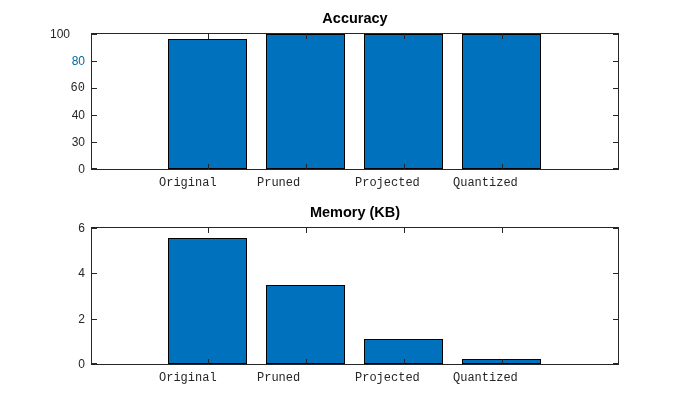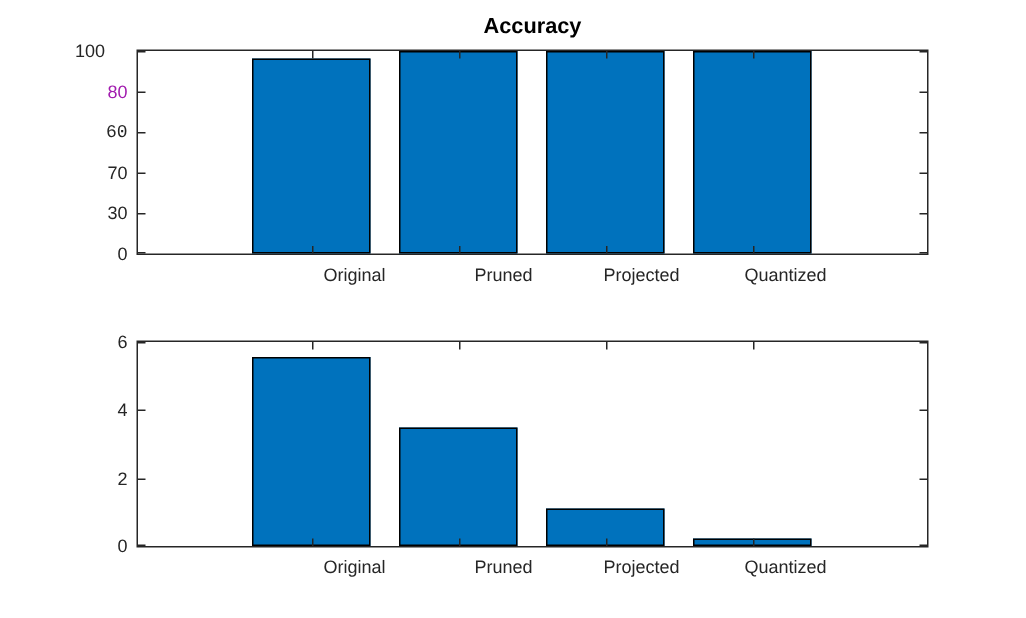--- a/index.html
+++ b/index.html
@@ -11,21 +11,21 @@
     overflow:hidden;
   }
   .chart{position:absolute;left:0;top:0;width:684px;height:412px;}
   .axes{position:absolute;background:#ffffff;border:1px solid #262626;}
   .chart-title{
     position:absolute;text-align:center;
     font-weight:bold;font-size:14.5px;line-height:16px;color:#000000;
   }
   .ticklabel{position:absolute;font-size:12px;line-height:14px;color:#262626;height:14px;}
   .ylab{text-align:right;}
-  .xlab{text-align:right;}
+  .xlab{text-align:left;font-family:Liberation Mono, monospace;}
   .tick{position:absolute;background:#262626;}
   .bar{position:absolute;box-sizing:border-box;}
 </style>
 </head>
 <body>
 
 <div class="figure">
 
   <div class="chart" id="chart-0">
     <div class="chart-title" id="title-0" style="left:91px;top:10px;width:528px;">Accuracy</div>
@@ -50,31 +50,32 @@
         <div class="tick" style="left: 116px; top: 0px; width: 1px; height: 5px; background: rgb(38, 38, 38);"></div>
         <div class="tick" style="left: 214px; bottom: 0px; width: 1px; height: 5px; background: rgb(38, 38, 38);"></div>
         <div class="tick" style="left: 214px; top: 0px; width: 1px; height: 5px; background: rgb(38, 38, 38);"></div>
         <div class="tick" style="left: 312px; bottom: 0px; width: 1px; height: 5px; background: rgb(38, 38, 38);"></div>
         <div class="tick" style="left: 312px; top: 0px; width: 1px; height: 5px; background: rgb(38, 38, 38);"></div>
         <div class="tick" style="left: 410px; bottom: 0px; width: 1px; height: 5px; background: rgb(38, 38, 38);"></div>
         <div class="tick" style="left: 410px; top: 0px; width: 1px; height: 5px; background: rgb(38, 38, 38);"></div>
       </div>
   <div class="ticklabel ylab" style="left: 35px; top: 162px; width: 50px; color: rgb(38, 38, 38);">0</div>
       <div class="ticklabel ylab" style="left: 35px; top: 135px; width: 50px; color: rgb(38, 38, 38);">30</div>
-      <div class="ticklabel ylab" style="left: 35px; top: 108px; width: 50px; color: rgb(38, 38, 38);">70</div>
+      <div class="ticklabel ylab" style="left: 35px; top: 108px; width: 50px; color: rgb(38, 38, 38);">40</div>
       <div class="ticklabel ylab" style="left: 35px; top: 81px; width: 50px; color: rgb(38, 38, 38); font-family: Liberation Mono, monospace;">60</div>
-      <div class="ticklabel ylab" style="left: 35px; top: 54px; width: 50px; color: #a21caf;">80</div>
+      <div class="ticklabel ylab" style="left: 35px; top: 54px; width: 50px; color: #0369a1;">80</div>
       <div class="ticklabel ylab" style="left: 35px; top: 27px; width: 50px; color: rgb(38, 38, 38); text-align: center;">100</div>
       <div class="ticklabel xlab" style="left: 159px; top: 176px; width: 98px; color: rgb(38, 38, 38);">Original</div>
       <div class="ticklabel xlab" style="left: 257px; top: 176px; width: 98px; color: rgb(38, 38, 38);">Pruned</div>
       <div class="ticklabel xlab" style="left: 355px; top: 176px; width: 98px; color: rgb(38, 38, 38);">Projected</div>
       <div class="ticklabel xlab" style="left: 453px; top: 176px; width: 98px; color: rgb(38, 38, 38);">Quantized</div>
     </div>
 
   <div class="chart" id="chart-1">
+    <div class="chart-title" id="title-1" style="left:91px;top:204px;width:528px;">Memory (KB)</div>
     <div class="axes" id="axes-1" style="left:91px;top:227px;width:526px;height:136px;">
         <div class="bar" style="left: 76px; bottom: 0px; width: 79px; height: 126px; background: rgb(0, 114, 189); border: 1px solid rgb(0, 0, 0);"></div>
         <div class="bar" style="left: 174px; bottom: 0px; width: 79px; height: 79px; background: rgb(0, 114, 189); border: 1px solid rgb(0, 0, 0);"></div>
         <div class="bar" style="left: 272px; bottom: 0px; width: 79px; height: 25px; background: rgb(0, 114, 189); border: 1px solid rgb(0, 0, 0);"></div>
         <div class="bar" style="left: 370px; bottom: 0px; width: 79px; height: 5px; background: rgb(0, 114, 189); border: 1px solid rgb(0, 0, 0);"></div>
         <div class="tick" style="left: 0px; top: 135px; width: 5px; height: 1px; background: rgb(38, 38, 38);"></div>
         <div class="tick" style="right: 0px; top: 135px; width: 5px; height: 1px; background: rgb(38, 38, 38);"></div>
         <div class="tick" style="left: 0px; top: 91px; width: 5px; height: 1px; background: rgb(38, 38, 38);"></div>
         <div class="tick" style="right: 0px; top: 91px; width: 5px; height: 1px; background: rgb(38, 38, 38);"></div>
         <div class="tick" style="left: 0px; top: 45px; width: 5px; height: 1px; background: rgb(38, 38, 38);"></div>

